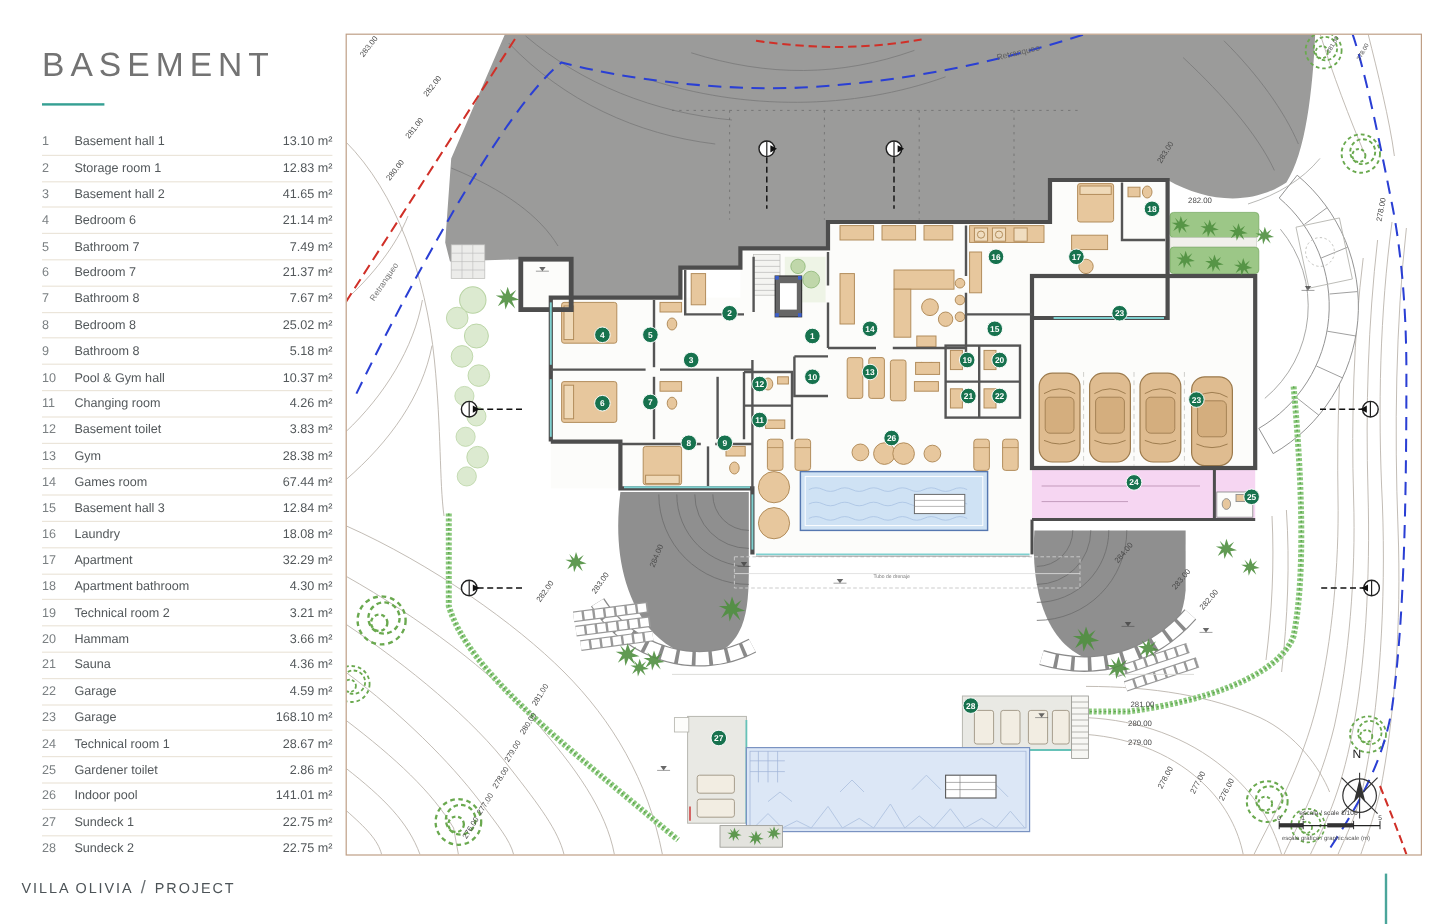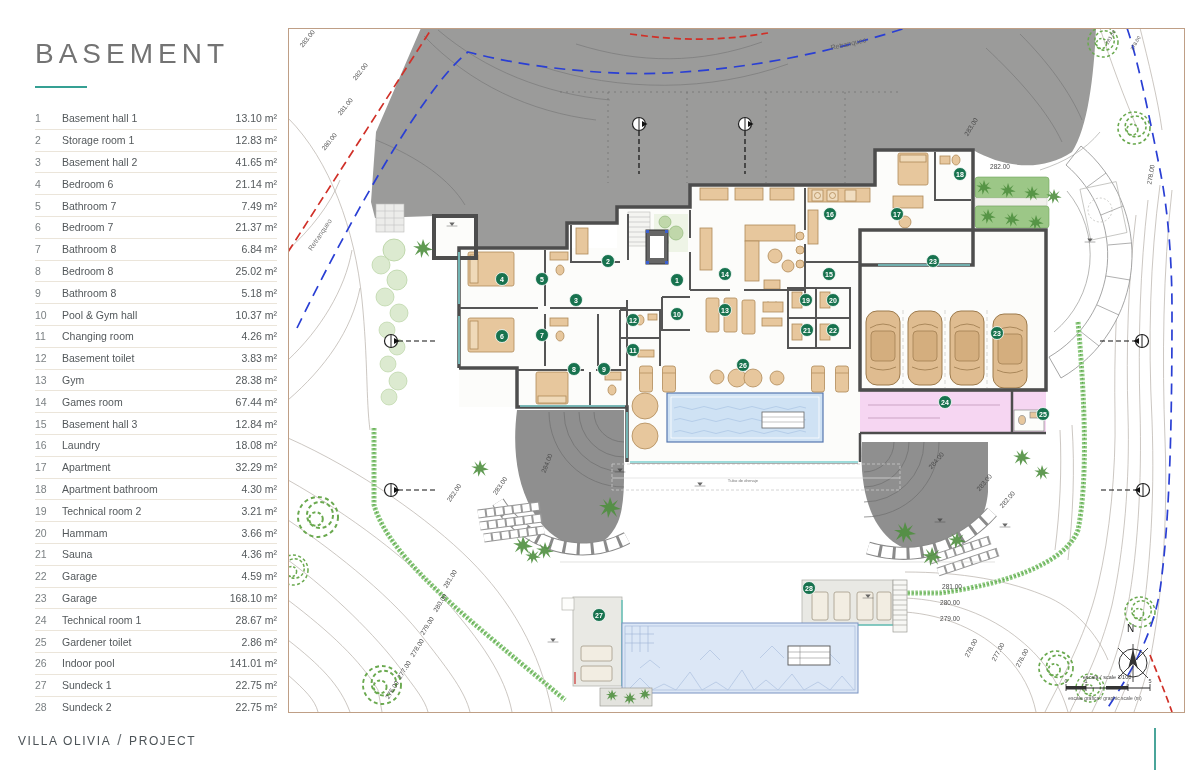--- a/index.html
+++ b/index.html
@@ -56,21 +56,21 @@
         <span class="rr-area">7.49 m²</span>
       </div>
       <div class="room-row">
         <span class="rr-num">6</span>
         <span class="rr-name">Bedroom 7</span>
         <span class="rr-area">21.37 m²</span>
       </div>
       <div class="room-row">
         <span class="rr-num">7</span>
         <span class="rr-name">Bathroom 8</span>
-        <span class="rr-area">6.84 m²</span>
+        <span class="rr-area">7.67 m²</span>
       </div>
       <div class="room-row">
         <span class="rr-num">8</span>
         <span class="rr-name">Bedroom 8</span>
         <span class="rr-area">25.02 m²</span>
       </div>
       <div class="room-row">
         <span class="rr-num">9</span>
         <span class="rr-name">Bathroom 8</span>
         <span class="rr-area">5.18 m²</span>

